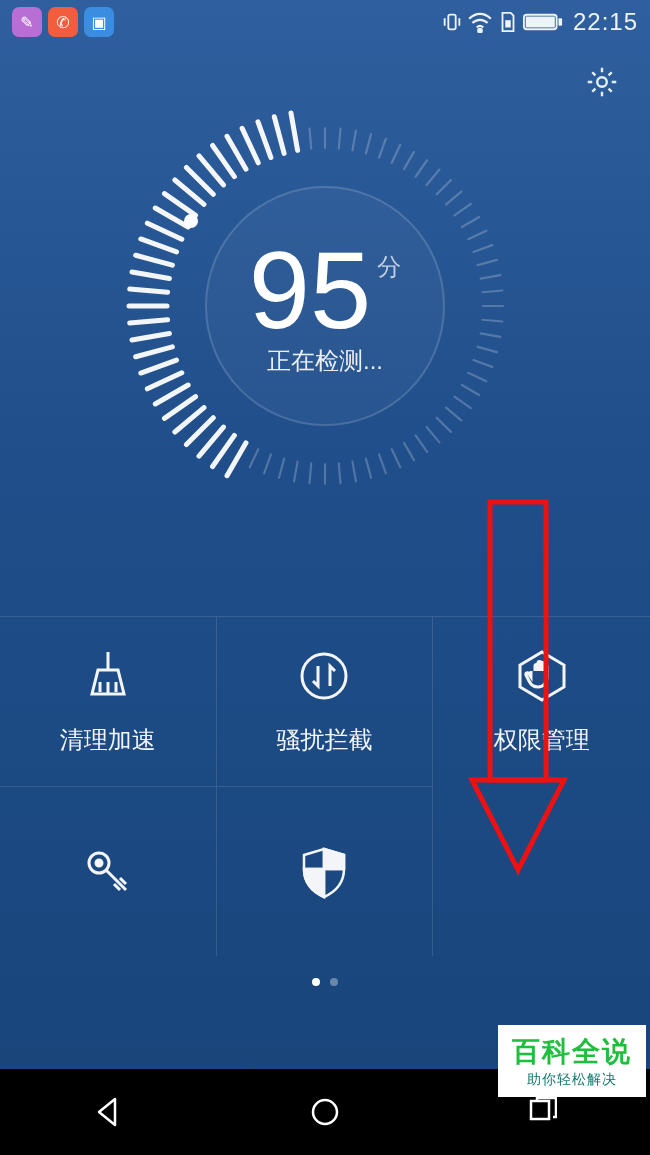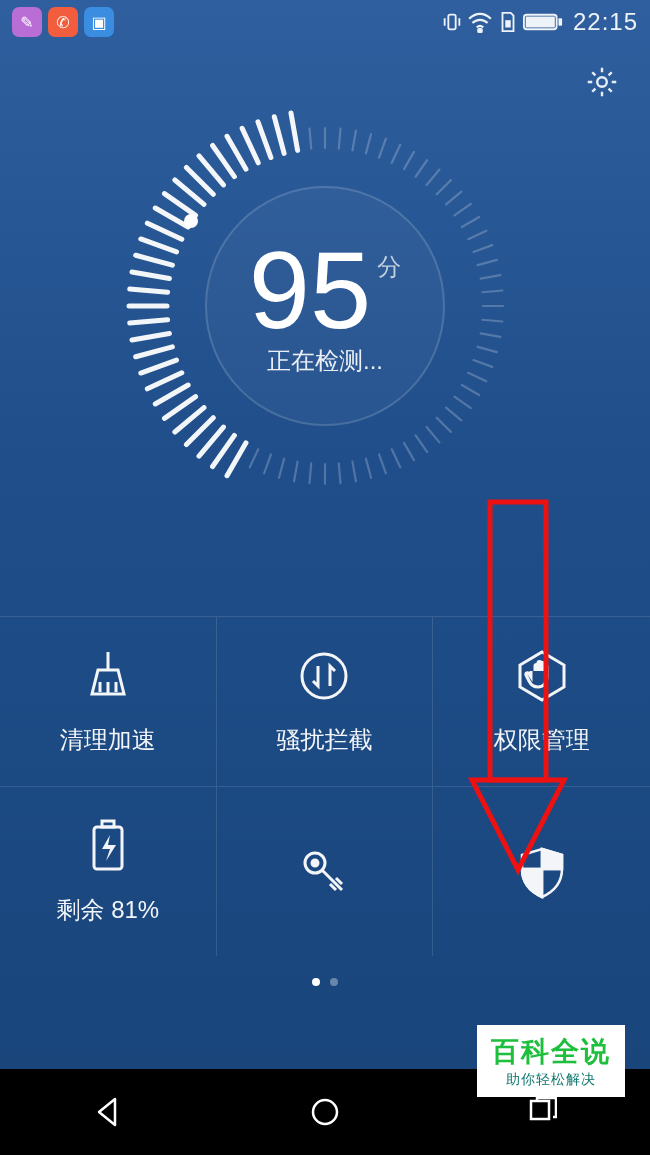--- a/index.html
+++ b/index.html
@@ -81,21 +81,21 @@
   position:absolute; bottom:0; left:0; right:0; height:86px;
   background:#000; display:flex; align-items:center; justify-content:space-around;
 }
 .nav-btn { width:60px; height:60px; display:flex; align-items:center; justify-content:center; }
 
 
 .annotation { position:absolute; pointer-events:none; }
 
 
 .watermark {
-  position:absolute; right:25px; bottom:58px; background:#fff;
+  position:absolute; right:4px; bottom:58px; background:#fff;
   padding:8px 14px; text-align:center;
 }
 .wm-title { color:#1dbf3c; font-size:28px; font-weight:700; letter-spacing:2px; }
 .wm-sub { color:#0f766e; font-size:14px; letter-spacing:1px; }
 </style>
 </head>
 <body>
 
 <div class="status-bar">
   <div class="status-left">
@@ -258,30 +258,20 @@
     <div class="icon">
       <svg width="54" height="54" viewBox="0 0 54 54" fill="none" stroke="#fff" stroke-width="3">
           <polygon points="27,3 49,16 49,38 27,51 5,38 5,16"></polygon>
           <path d="M20 22v-5c0-2 3-2 3 0v5m0 0v-8c0-2 3-2 3 0v8m0 0v-7c0-2 3-2 3 0v7m0 0v-4c0-2 3-2 3 0v10c0 6-4 10-9 10-4 0-7-2-9-6l-3-6c-1-2 2-3 3-1l2 3V22"></path>
         </svg>
     </div>
     <div class="label">权限管理</div>
   </div>
   <div class="cell">
     <div class="icon">
-      <svg width="36" height="54" viewBox="0 0 36 54" fill="none" stroke="#fff" stroke-width="3">
-          <rect x="4" y="8" width="28" height="42" rx="3"></rect>
-          <rect x="12" y="2" width="12" height="6"></rect>
-          <path d="M20 16l-8 14h8l-4 12 10-16h-8z" fill="#fff" stroke="none"></path>
-        </svg>
-    </div>
-    <div class="label">剩余 81%</div>
-  </div>
-  <div class="cell">
-    <div class="icon">
       <svg width="54" height="54" viewBox="0 0 54 54" fill="none" stroke="#fff" stroke-width="3">
           <circle cx="18" cy="18" r="10"></circle>
           <circle cx="18" cy="18" r="3" fill="#fff"></circle>
           <path d="M25 25l20 20M39 33l6 6M33 39l6 6"></path>
         </svg>
     </div>
   </div>
   <div class="cell">
     <div class="icon">
       <svg width="48" height="54" viewBox="0 0 48 54" fill="none" stroke="#fff" stroke-width="2.5">

